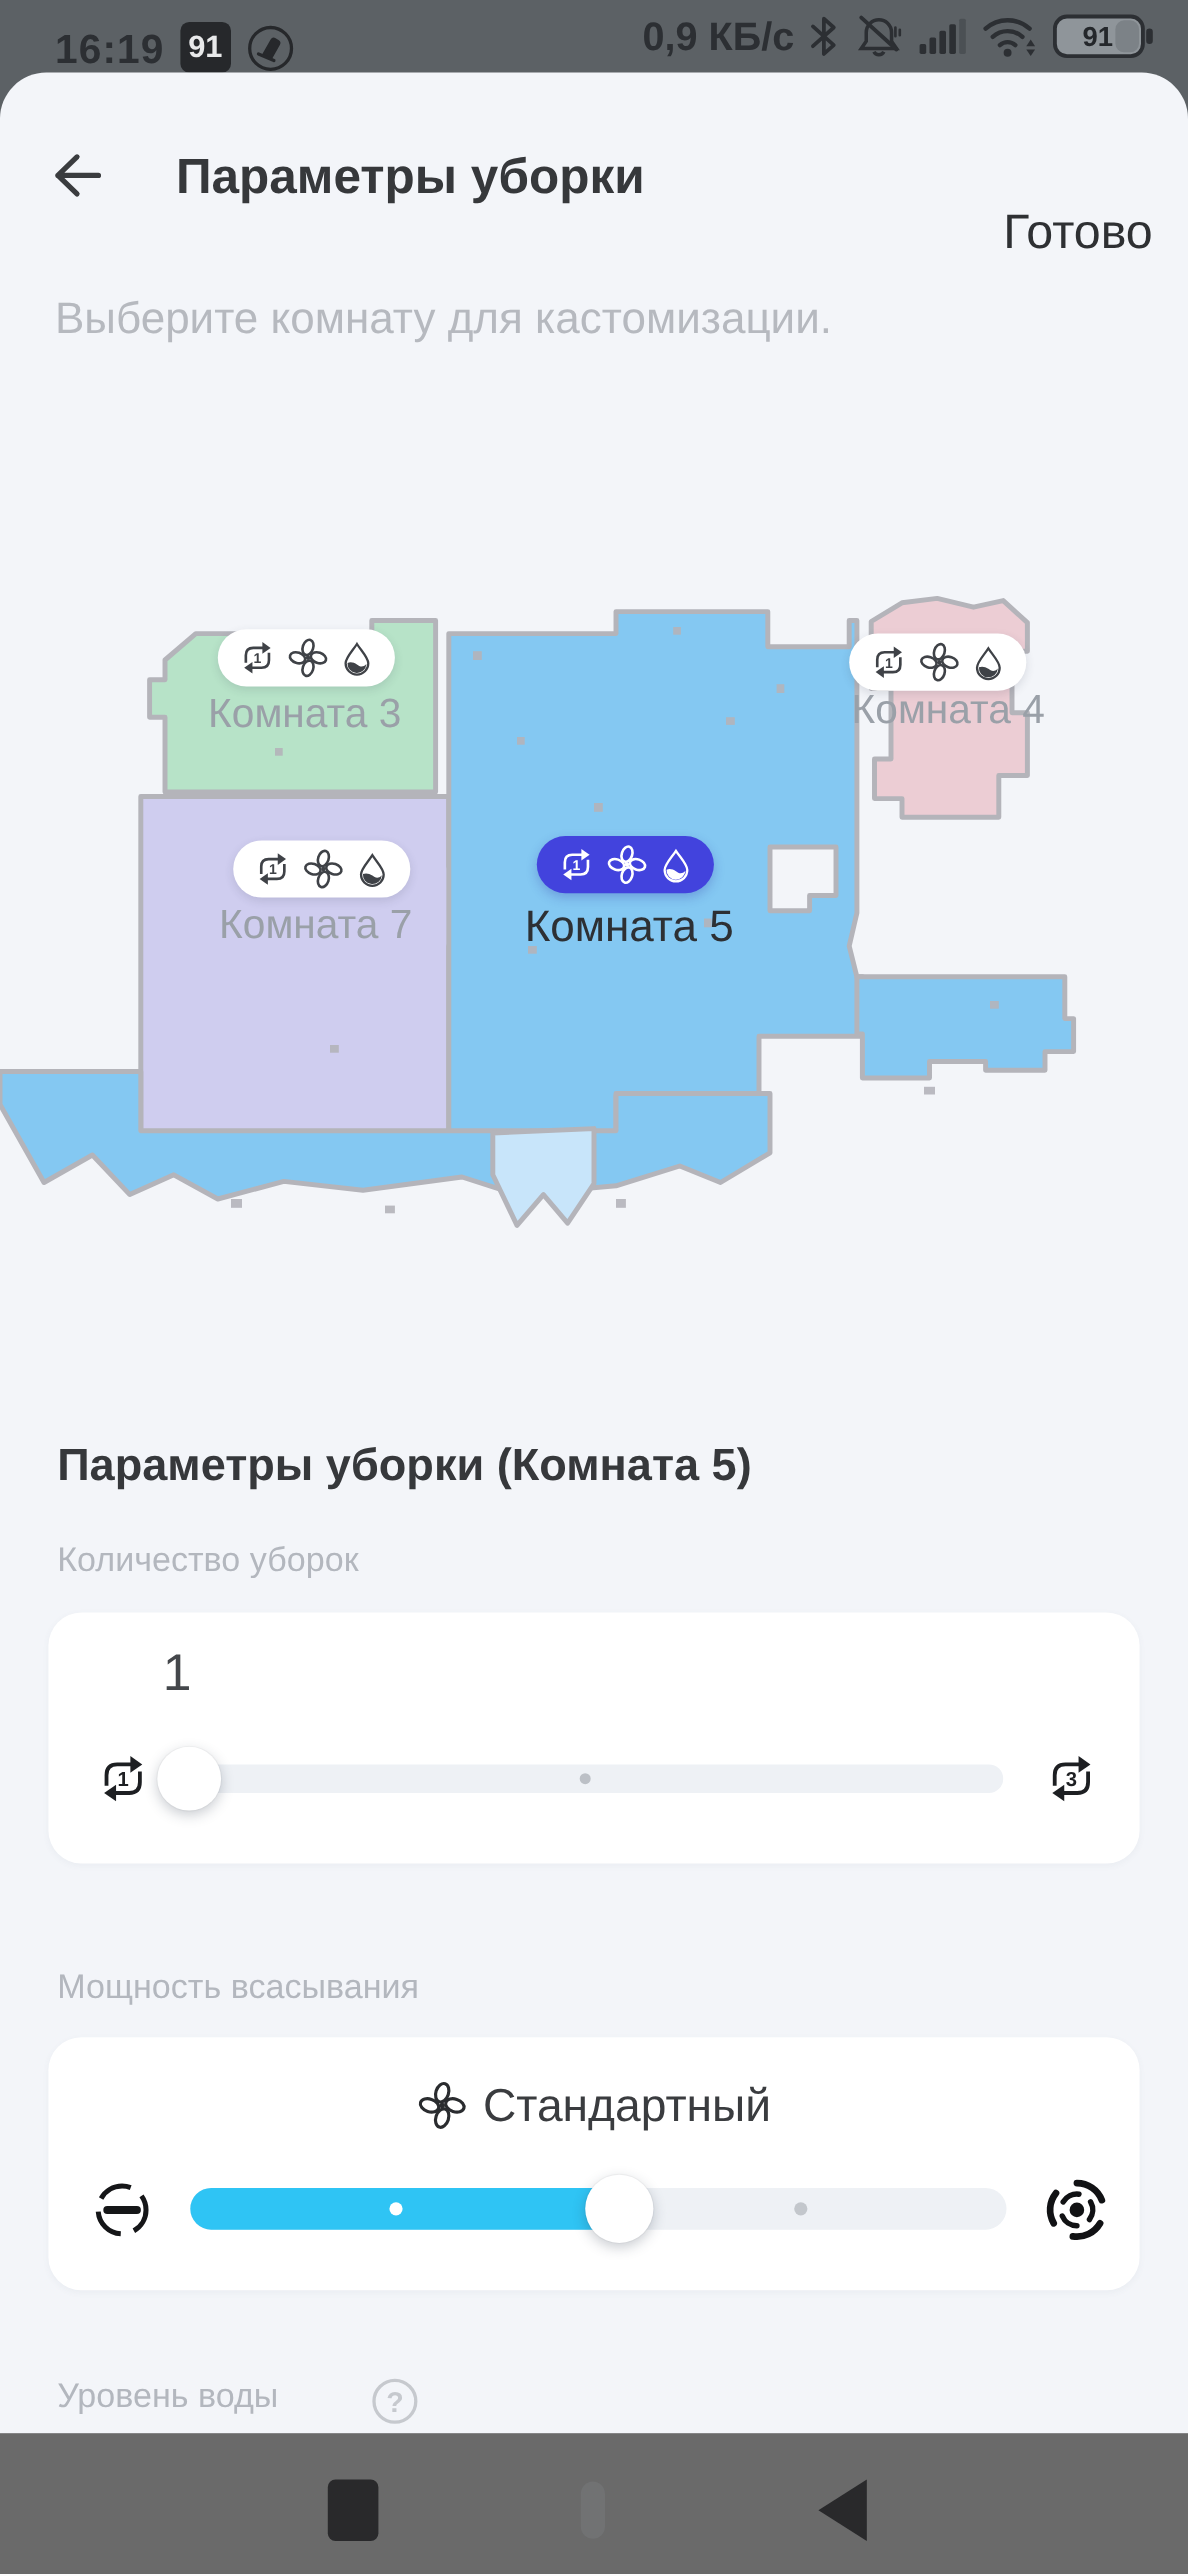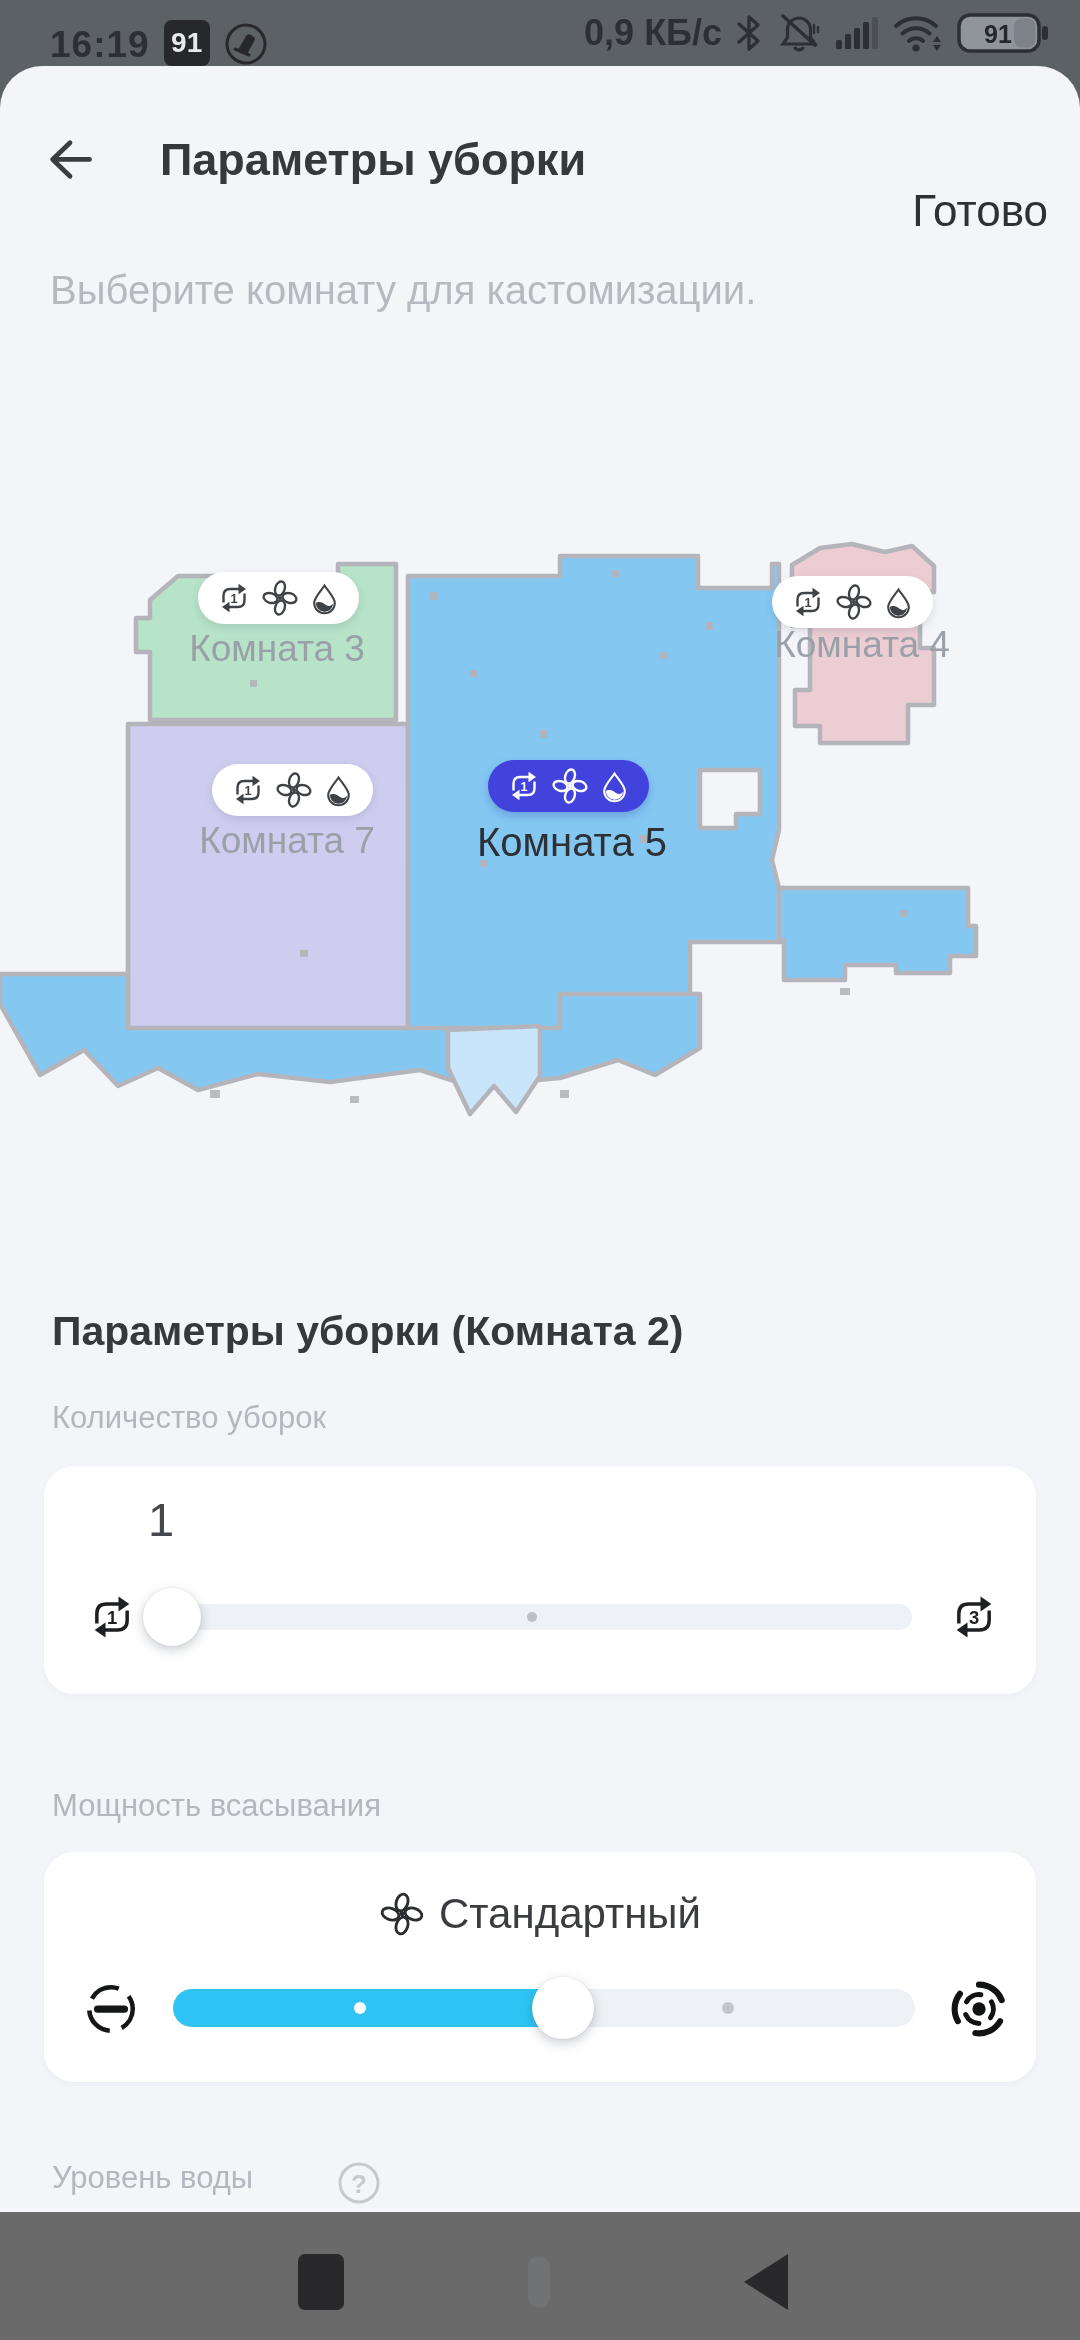--- a/index.html
+++ b/index.html
@@ -236,21 +236,21 @@
         <ellipse cx="12" cy="24" rx="9" ry="6" transform="rotate(18 12 24)"></ellipse>
       <circle cx="24" cy="24" r="2.6" fill="currentColor" stroke="none"></circle>
     </svg>
     <svg width="33" height="33" viewBox="0 0 48 48">
       <path d="M24 5 C19 13 9 23 9 30.5 a15 15 0 0 0 30 0 C39 23 29 13 24 5 Z" fill="none" stroke="currentColor" stroke-width="3"></path>
       <path d="M11.5 30 a12.5 12.5 0 0 0 25 1.5 c-5 5.5 -9 3 -12.5 .5 c-4 -3 -9 -3.5 -12.5 -2 Z" fill="currentColor"></path>
     </svg>
   </div>
   <div class="roomlabel sel" style="left:442px;top:820px;width:260px;">Комната 5</div>
 
-  <div class="sectiontitle">Параметры уборки (Комната 2)</div>
+  <div class="sectiontitle">Параметры уборки (Комната 5)</div>
 
   <div class="fieldlabel" style="top:1400px;">Количество уборок</div>
   <div class="card" style="top:1466px;height:228px;"></div>
   <div class="countvalue">1</div>
 
   <div class="abs" style="left:86px;top:1591px;color:#1d1f22;">
     <svg width="52" height="52" viewBox="0 0 48 48">
       <path d="M10 30 V21 Q10 12 19 12 H33" fill="none" stroke="currentColor" stroke-width="3.2"></path>
       <path d="M30 5 L40 12 L30 19 Z" fill="currentColor"></path>
       <path d="M38 18 V27 Q38 36 29 36 H15" fill="none" stroke="currentColor" stroke-width="3.2"></path>

